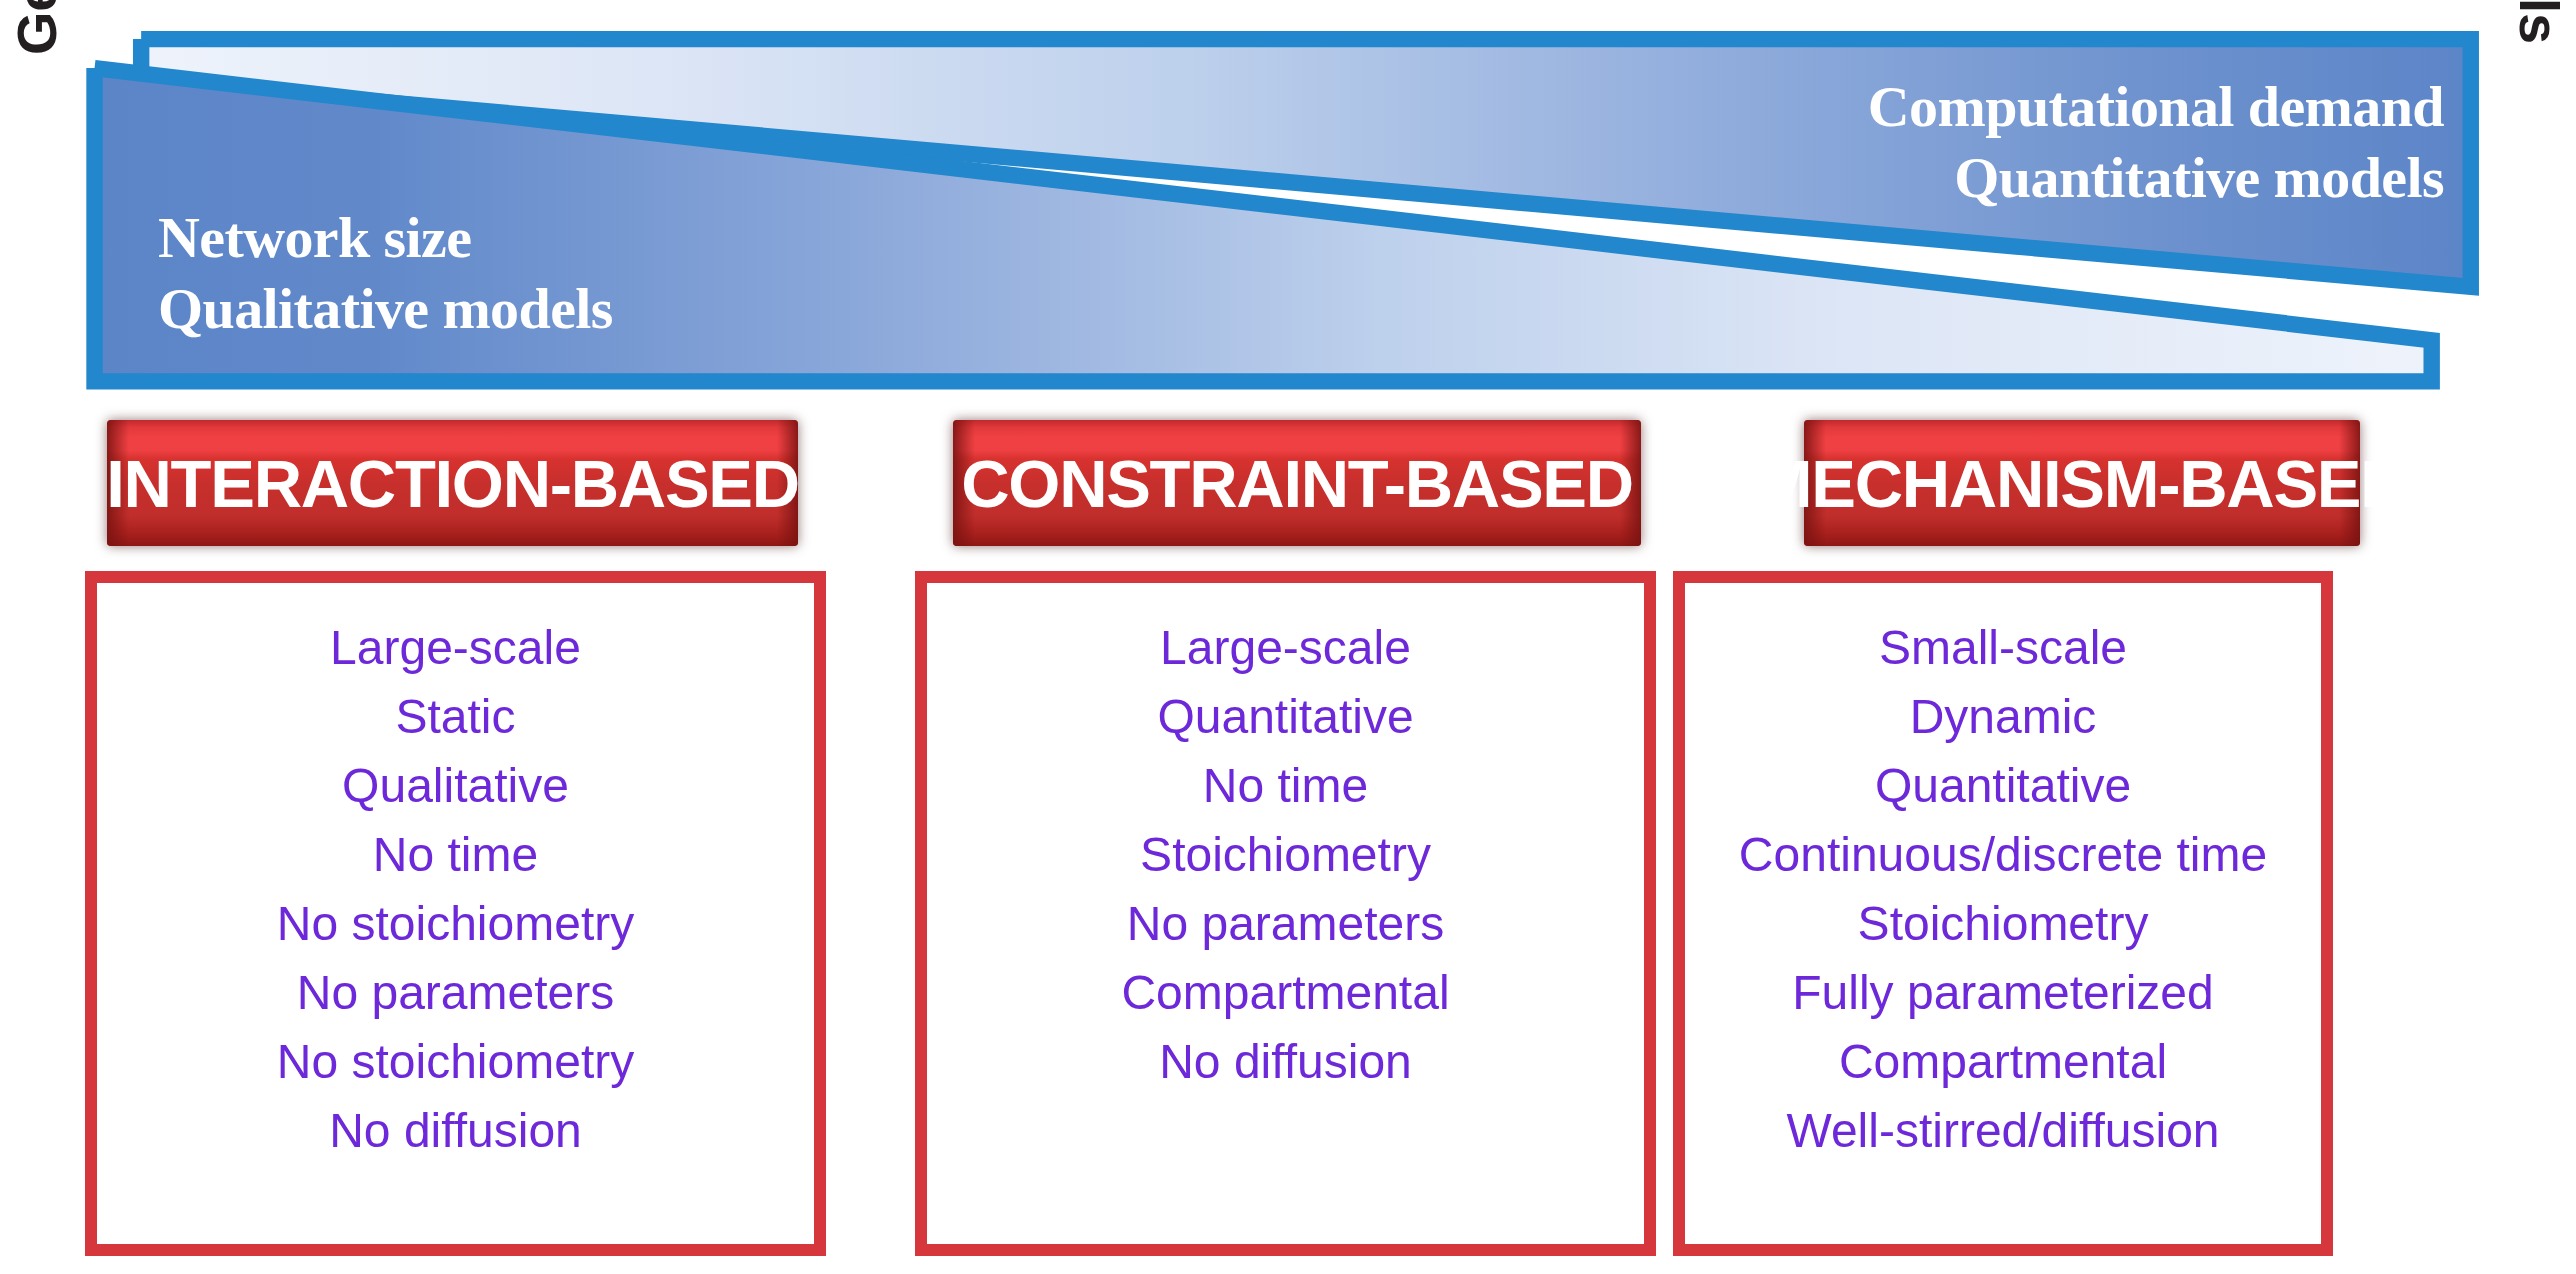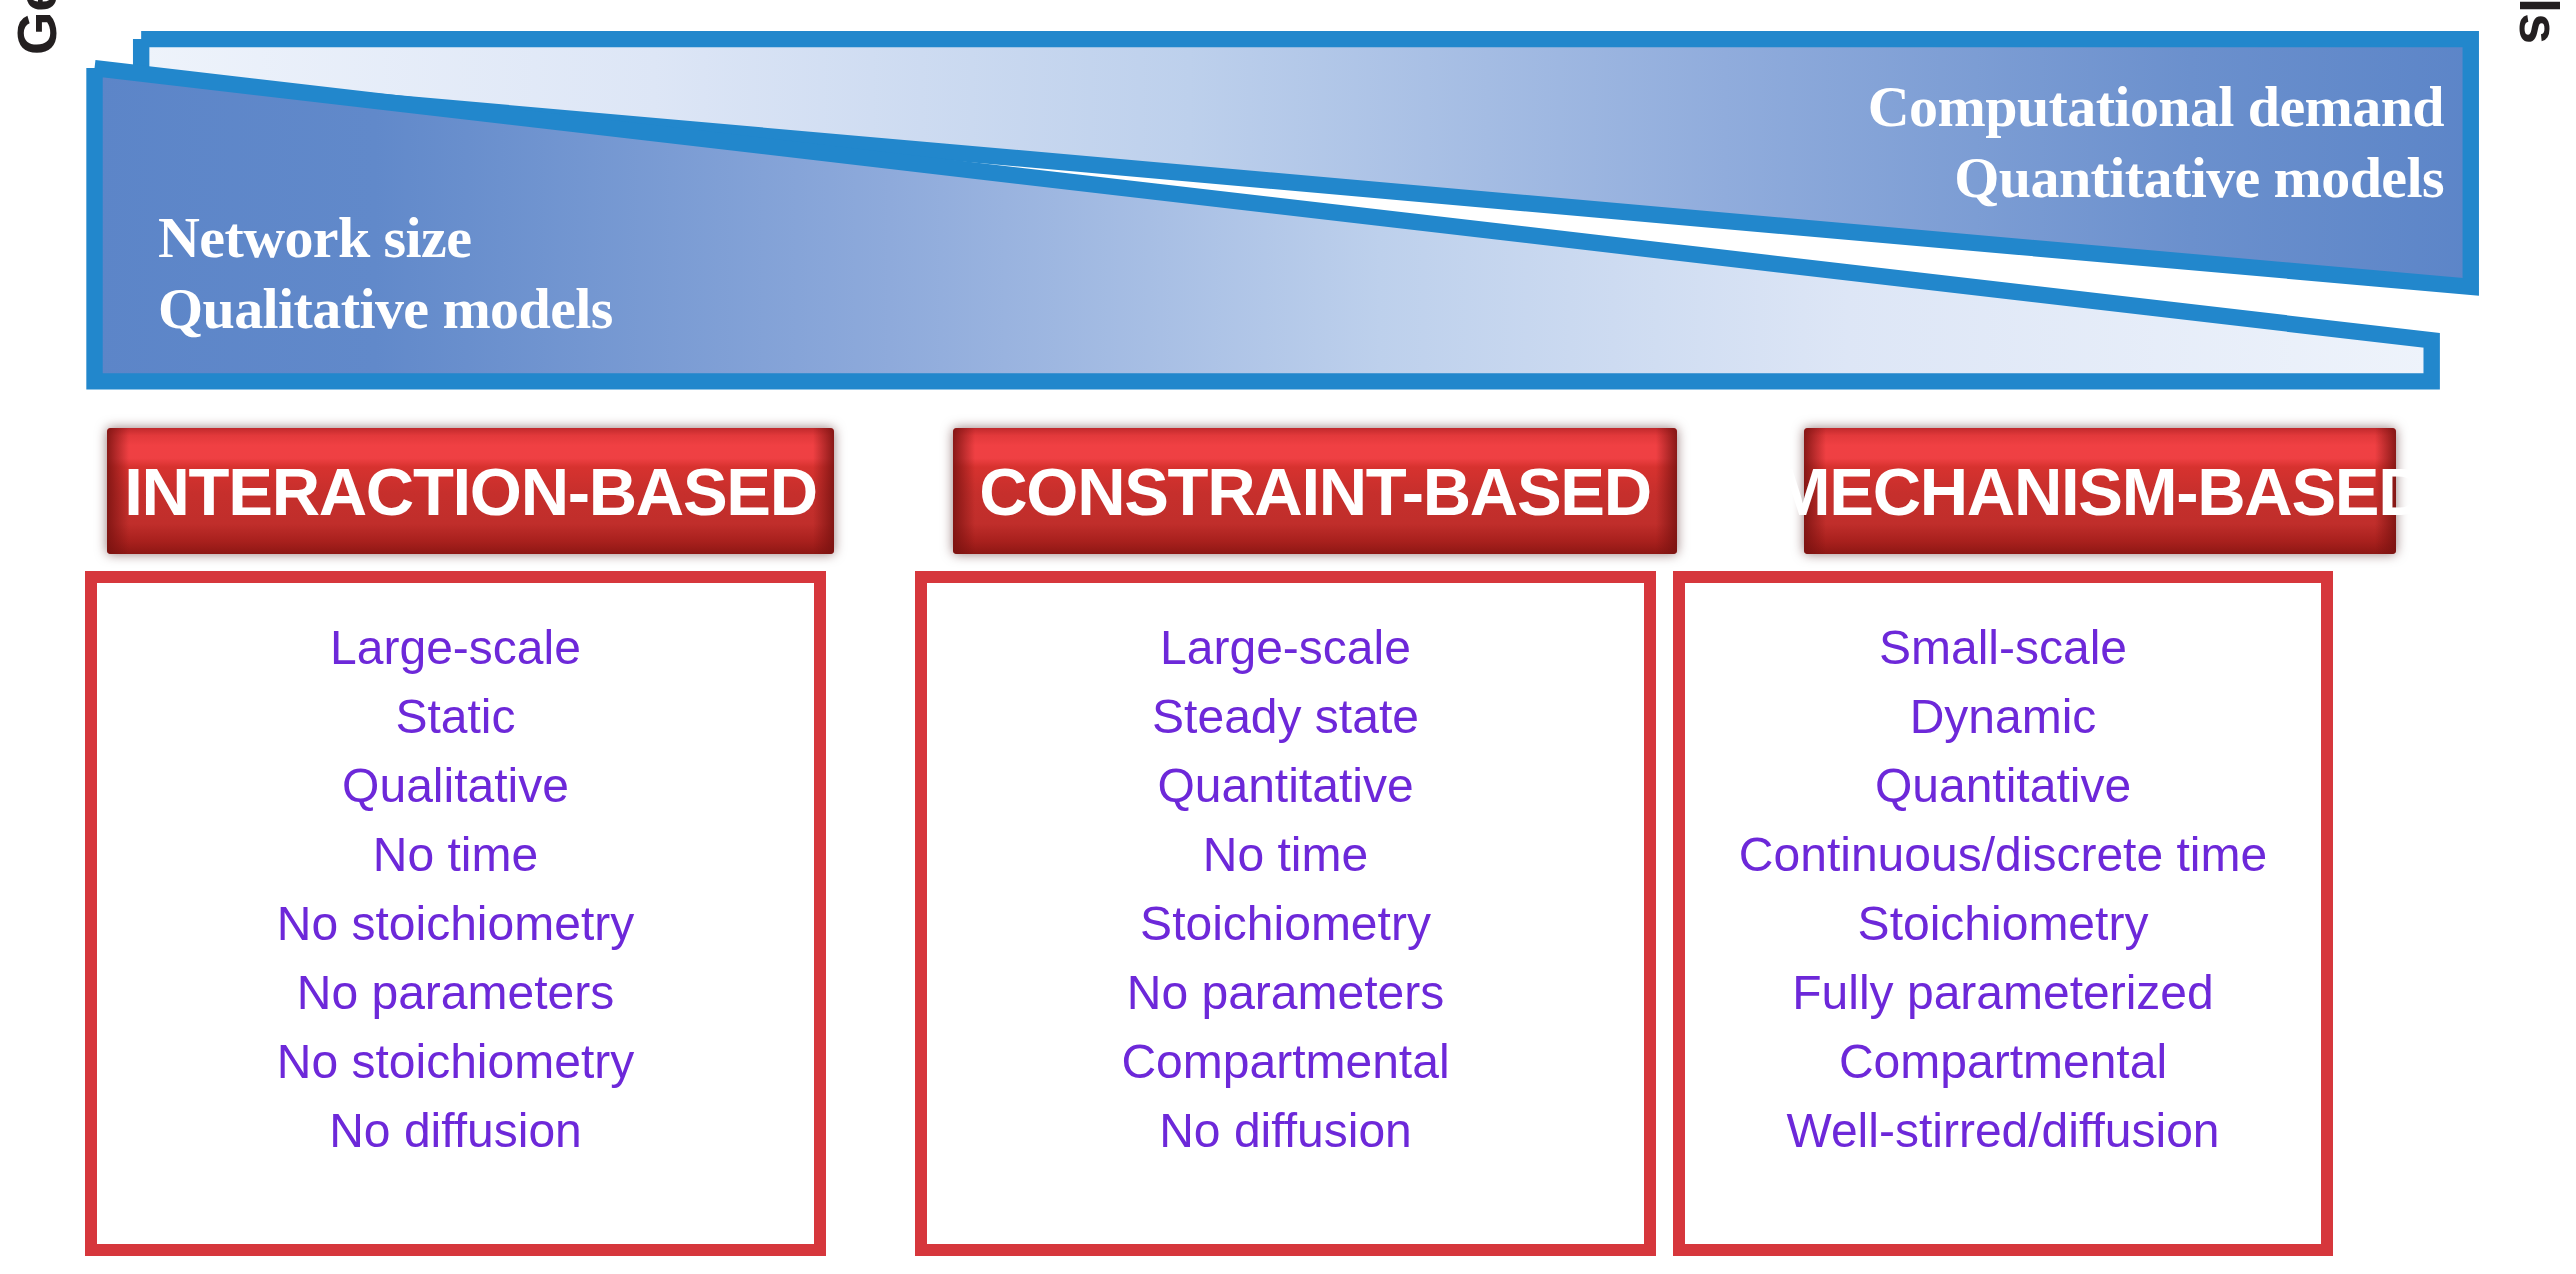--- a/index.html
+++ b/index.html
@@ -87,36 +87,35 @@
 
   
   .column {
     position: absolute;
     top: 416px;
   }
 
   
   .col-header {
     position: absolute;
-    top: 12px;
+    top: 4px;
     height: 126px;
     border-radius: 3.8px;
     background:
       linear-gradient(to bottom,
         #c0292c 0%,
         #e2393b 6%,
         #f04043 14%,
         #ef4043 24%,
         #d7322f 31%,
         #c62f2c 52%,
         #c02e2b 76%,
         #a8201d 90%,
         #8e1714 100%);
     box-shadow: 0 0 11.4px rgba(60,10,10,0.55);
-    padding-left: 36px;
   }
   .col-header::before {
     
     content: "";
     position: absolute;
     left: 0; top: 0; bottom: 0; width: 21.5px;
     background: linear-gradient(to right, rgba(120,18,16,0.85), rgba(120,18,16,0));
     border-radius: 3.8px 0 0 3.8px;
     pointer-events: none;
   }
@@ -252,21 +251,20 @@
     </div>
   </div>
 
   <div class="column" id="col-2">
     <div class="col-header">
       <div class="col-header-label">CONSTRAINT-BASED</div>
     </div>
     <div class="col-box">
       <div class="col-list">
         <span class="item">Large-scale</span>
-        <span class="item">Steady state</span>
         <span class="item">Quantitative</span>
         <span class="item">No time</span>
         <span class="item">Stoichiometry</span>
         <span class="item">No parameters</span>
         <span class="item">Compartmental</span>
         <span class="item">No diffusion</span>
       </div>
     </div>
   </div>
 

